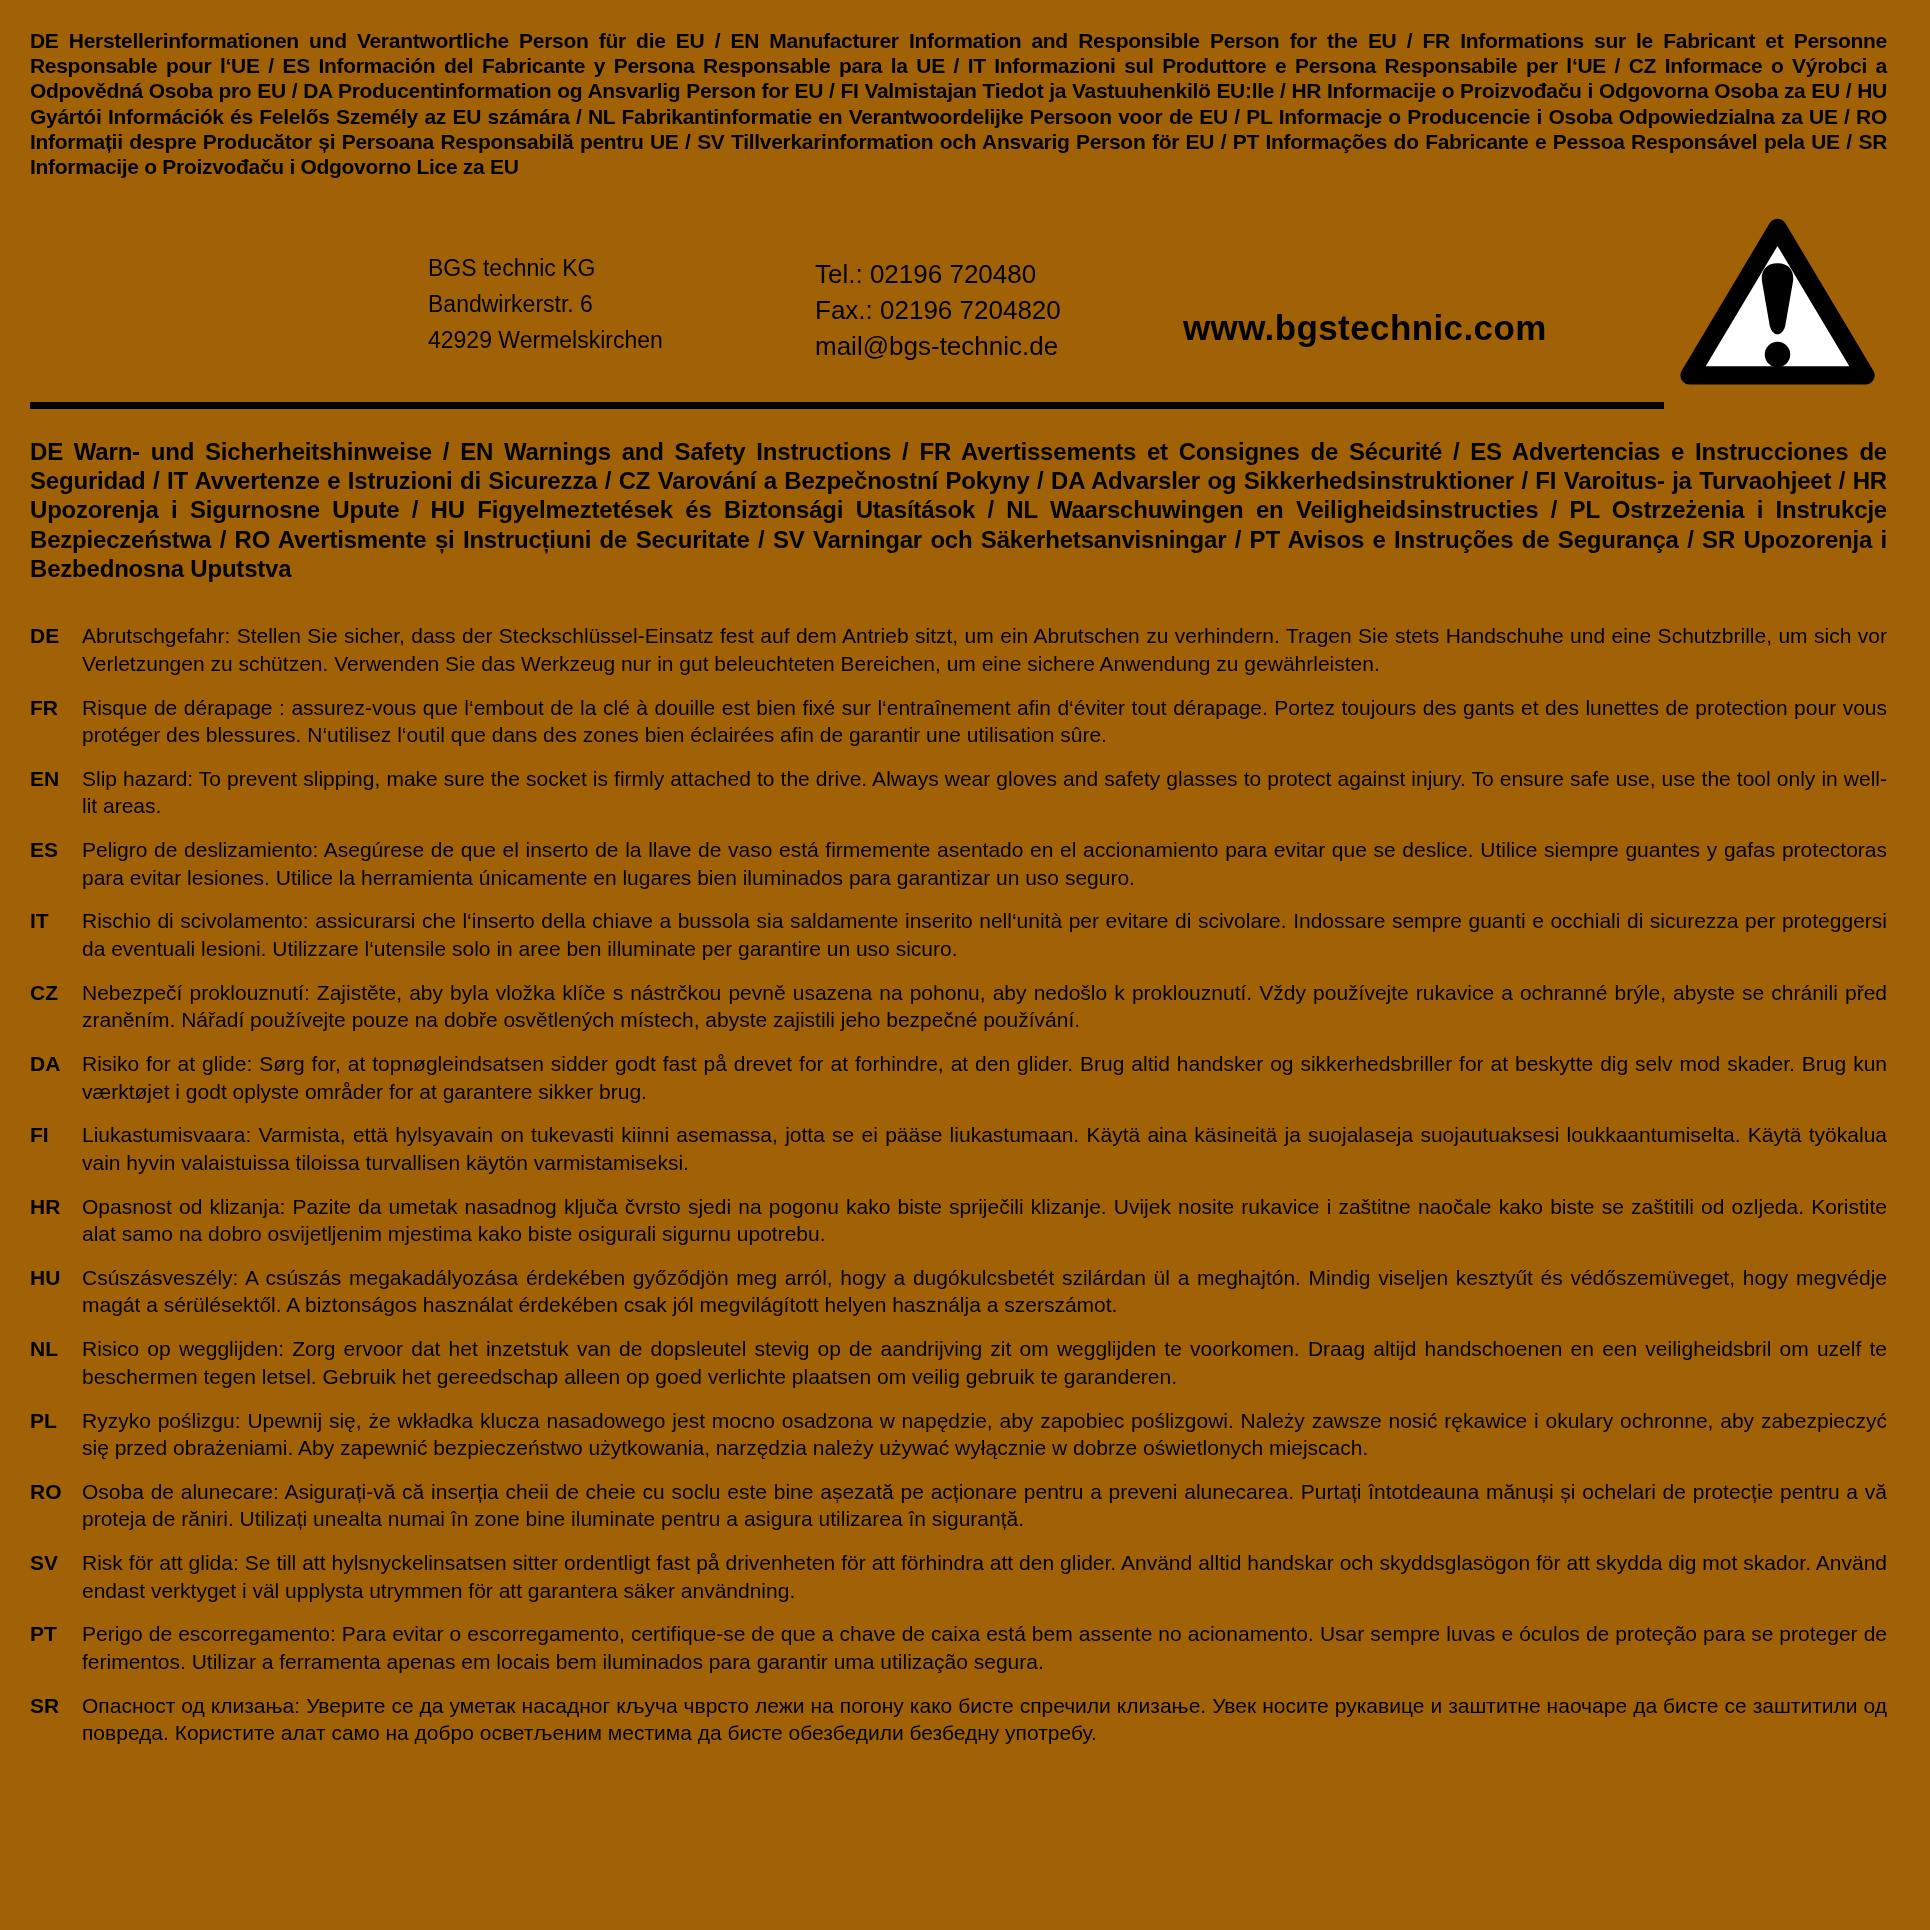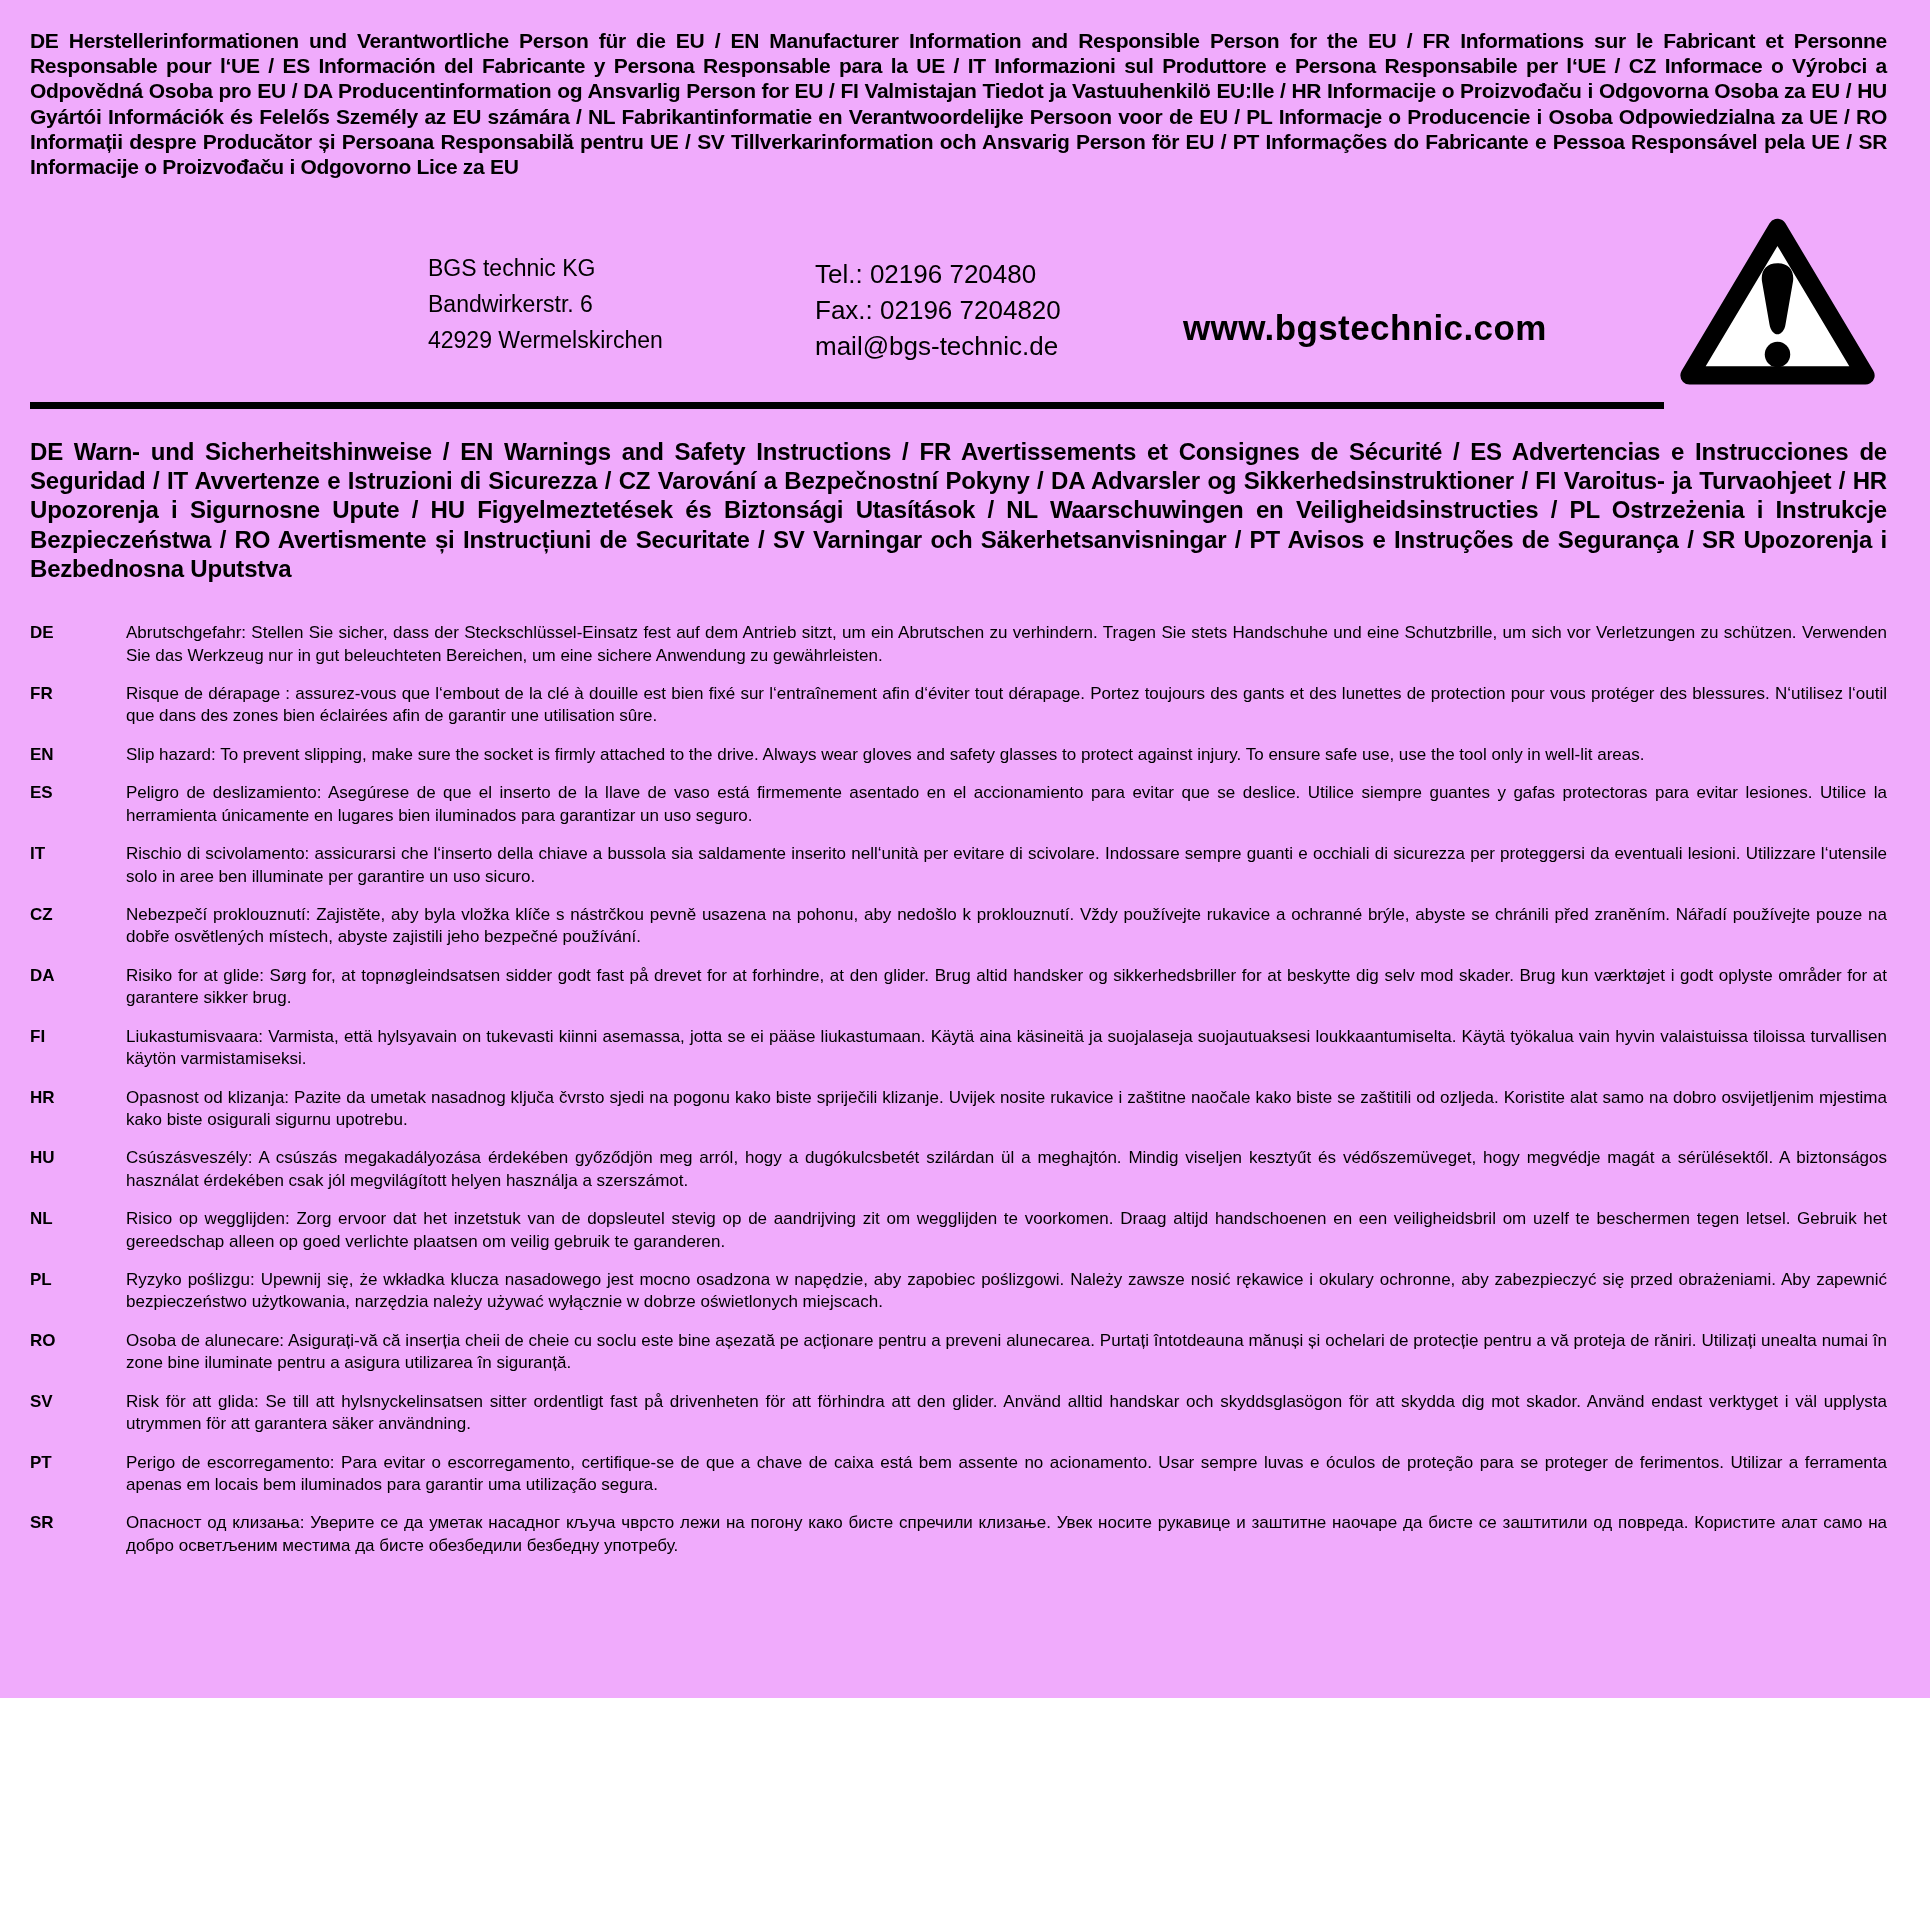--- a/index.html
+++ b/index.html
@@ -3,22 +3,22 @@
 <meta charset="utf-8">
 <style>
   html, body {
     margin: 0;
     padding: 0;
     background: #ffffff;
   }
   .page {
     position: relative;
     width: 1930px;
-    height: 1698px;
-    background: #f0abfc;
+    height: 1930px;
+    background: #a16207;
     color: #000000;
     font-family: "Liberation Sans", sans-serif;
     box-sizing: border-box;
     padding: 28px 43px 0 30px;
     overflow: hidden;
   }
   
   .top-header {
     margin: 0;
     font-size: 21px;
@@ -112,23 +112,22 @@
     letter-spacing: -0.2px;
   }
   
   .warnings-list {
     margin-top: 39px;
   }
   .warning-item {
     display: grid;
     grid-template-columns: 52px 1fr;
     margin-bottom: 16.3px;
-    font-size: 17px;
+    font-size: 21px;
     line-height: 1.31;
-    gap: 44px;
   }
   .lang-code {
     font-weight: bold;
   }
   .warning-text {
     text-align: justify;
   }
 </style>
 </head>
 <body>

